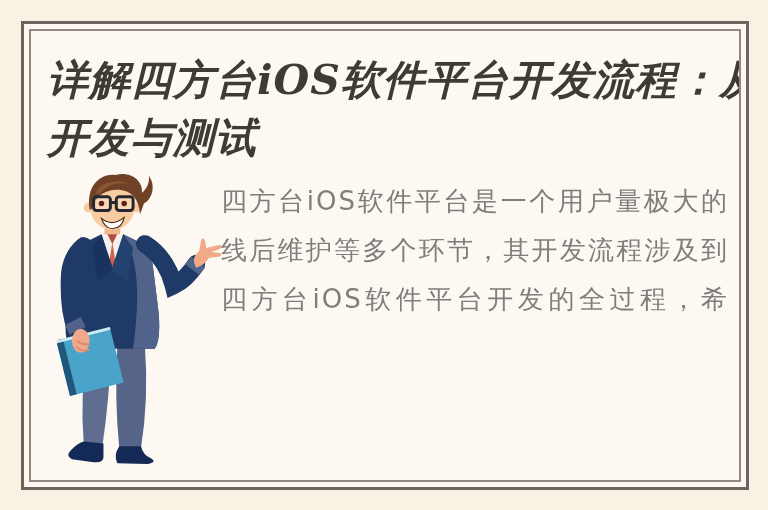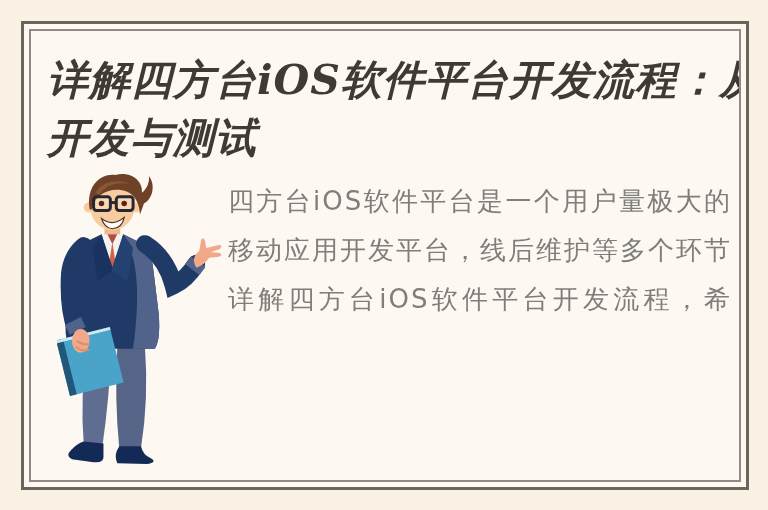--- a/index.html
+++ b/index.html
@@ -31,21 +31,20 @@
     font-size: 41px;
     line-height: 58px;
     letter-spacing: 1px;
     color: #3f3a33;
     white-space: nowrap;
   }
   .title .tline { display: block; }
   .content {
     display: flex;
     padding-top: 4px;
-    gap: 7px;
   }
   .figure {
     flex: none;
     width: 188px;
     padding-left: 26px;
   }
   .figure svg { display: block; }
   .textcol {
     flex: 1;
     padding: 6px 10px 0 2px;
@@ -123,19 +122,19 @@
             <rect x="4" y="164" width="56" height="3" fill="#cfe9f2"></rect>
           </g>
 
           <ellipse cx="23" cy="172" rx="9" ry="12" fill="#f2a987"></ellipse>
           <path d="M18 178 Q24 184 32 181 M19 172 Q25 177 31 175" stroke="#d98f6f" stroke-width="2" fill="none"></path>
         </svg>
       </div>
 
       <div class="textcol">
         <p>四方台iOS软件平台是一个用户量极大的</p>
-        <p>移动应用开发平台，线后维护等多个环节</p>
-        <p>详解四方台iOS软件平台开发流程，希</p>
+        <p>线后维护等多个环节，其开发流程涉及到</p>
+        <p>四方台iOS软件平台开发的全过程，希</p>
       </div>
 
     </div>
   </div>
 </div>
 
 </body></html>

